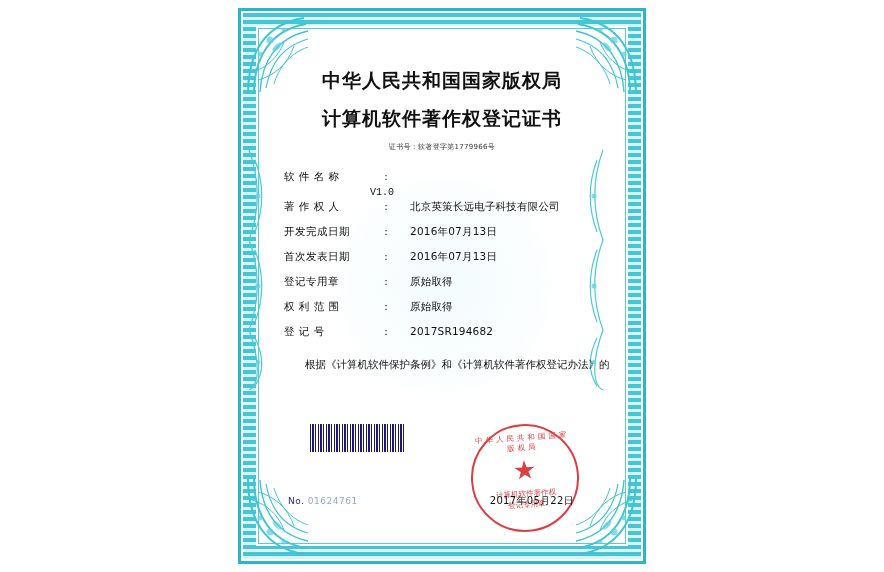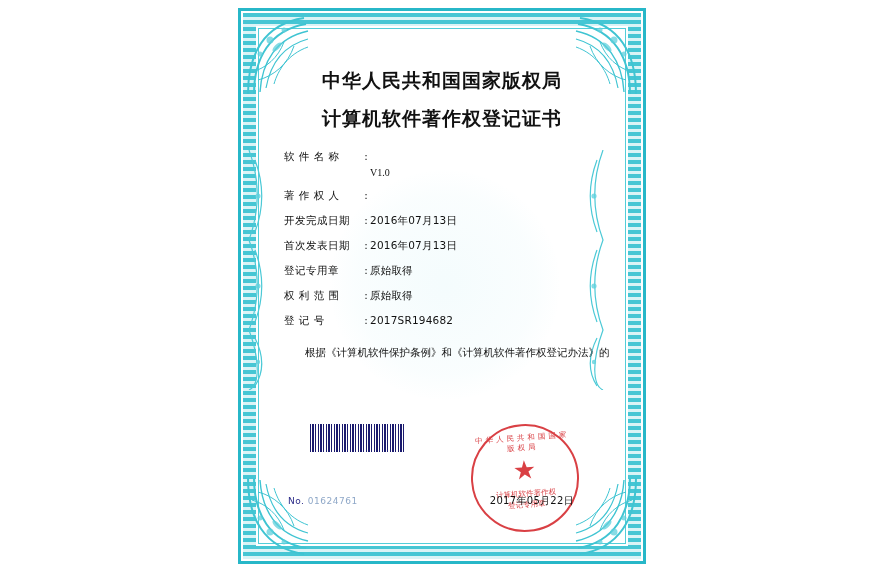--- a/index.html
+++ b/index.html
@@ -147,53 +147,54 @@
     padding-left: 26px;
     padding-right: 18px;
   }
   .field-row {
     display: flex;
     align-items: flex-start;
     margin-bottom: 11px;
     font-size: 10.5px;
     color: #111111;
     font-family: "DejaVu Sans", sans-serif;
+    gap: 20px;
   }
   .field-row.tight { margin-bottom: 3px; }
   .field-label {
     width: 78px;
     flex: 0 0 78px;
     letter-spacing: 0.5px;
     white-space: nowrap;
   }
   .field-colon {
     flex: 0 0 8px;
     text-align: center;
   }
   .field-value {
     flex: 1 1 auto;
     letter-spacing: 0.2px;
   }
   .sub-row {
     font-size: 10px;
     color: #111111;
     padding-left: 86px;
-    margin-bottom: 11px;
-    font-family: Liberation Serif, serif;
+    margin-bottom: 2px;
+    font-family: Liberation Mono, monospace;
   }
 
   .paragraph {
     margin-top: 16px;
     padding-left: 26px;
     padding-right: 14px;
     font-size: 10.5px;
     line-height: 1.85;
     color: #111111;
     text-align: justify;
-    font-family: Liberation Mono, monospace;
+    font-family: Liberation Serif, serif;
   }
   .paragraph .indent { display: inline-block; width: 21px; }
 
   
   .barcode {
     position: absolute;
     left: 52px;
     top: 396px;
     width: 96px;
     height: 28px;
@@ -392,32 +393,34 @@
       </g>
     </svg>
   </div>
 
   <div class="watermark"></div>
 
   <div class="content">
 
     <div class="title-1">中华人民共和国国家版权局</div>
     <div class="title-2">计算机软件著作权登记证书</div>
+    <div class="cert-no">证书号：软著登字第1779966号</div>
 
     <div class="fields">
 
       <div class="field-row tight">
         <span class="field-label">软 件 名 称</span>
         <span class="field-colon">:</span>
       </div>
       <div class="sub-row">V1.0</div>
 
       <div class="field-row">
         <span class="field-label">著 作 权 人</span>
         <span class="field-colon">:</span>
+        <span class="field-value">北京英策长远电子科技有限公司</span>
       </div>
 
       <div class="field-row">
         <span class="field-label">开发完成日期</span>
         <span class="field-colon">:</span>
         <span class="field-value">2016年07月13日</span>
       </div>
 
       <div class="field-row">
         <span class="field-label">首次发表日期</span>

